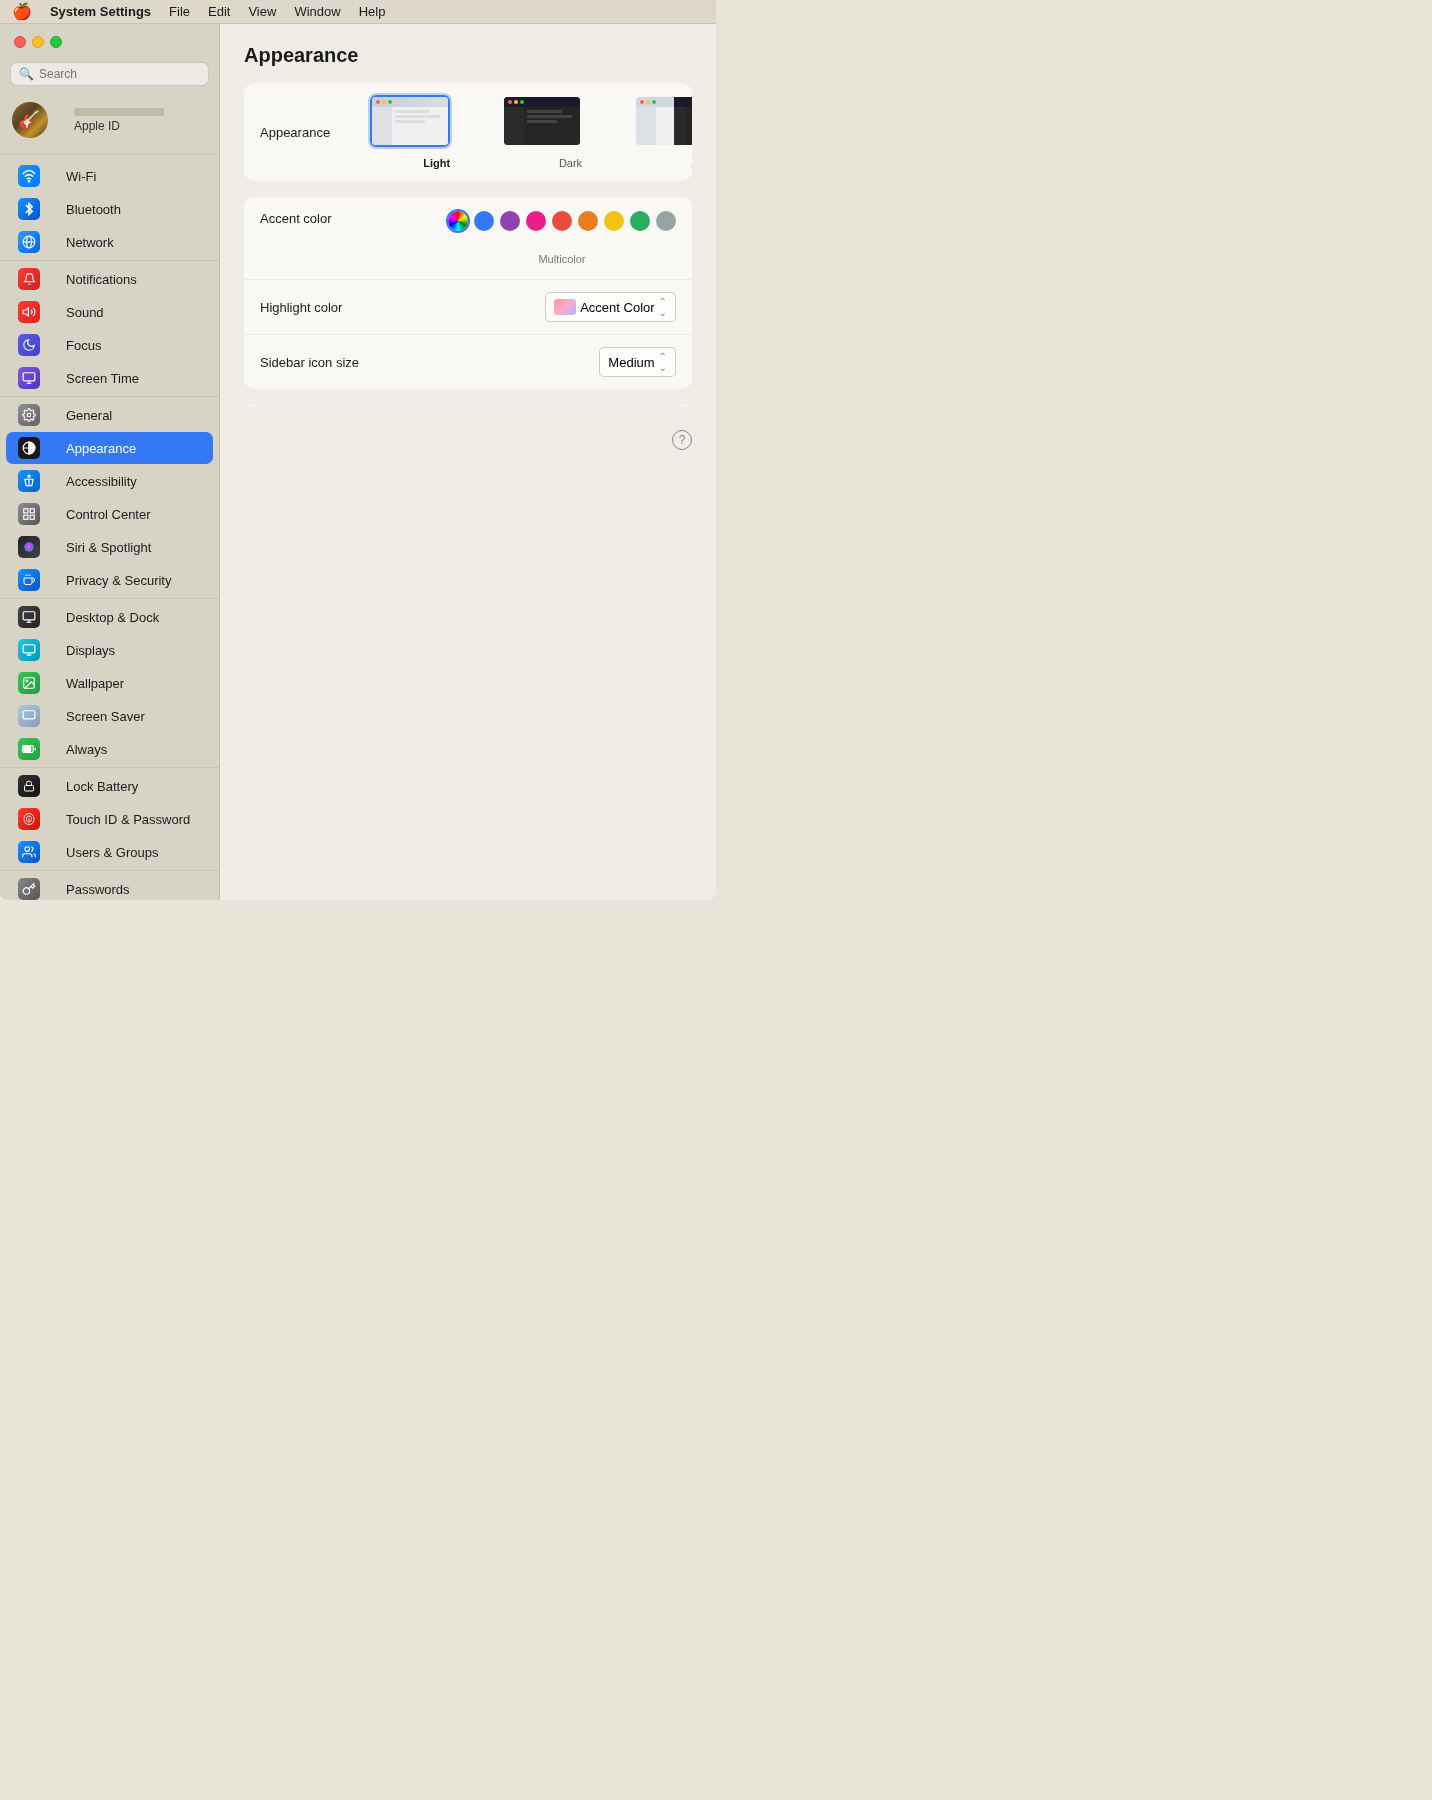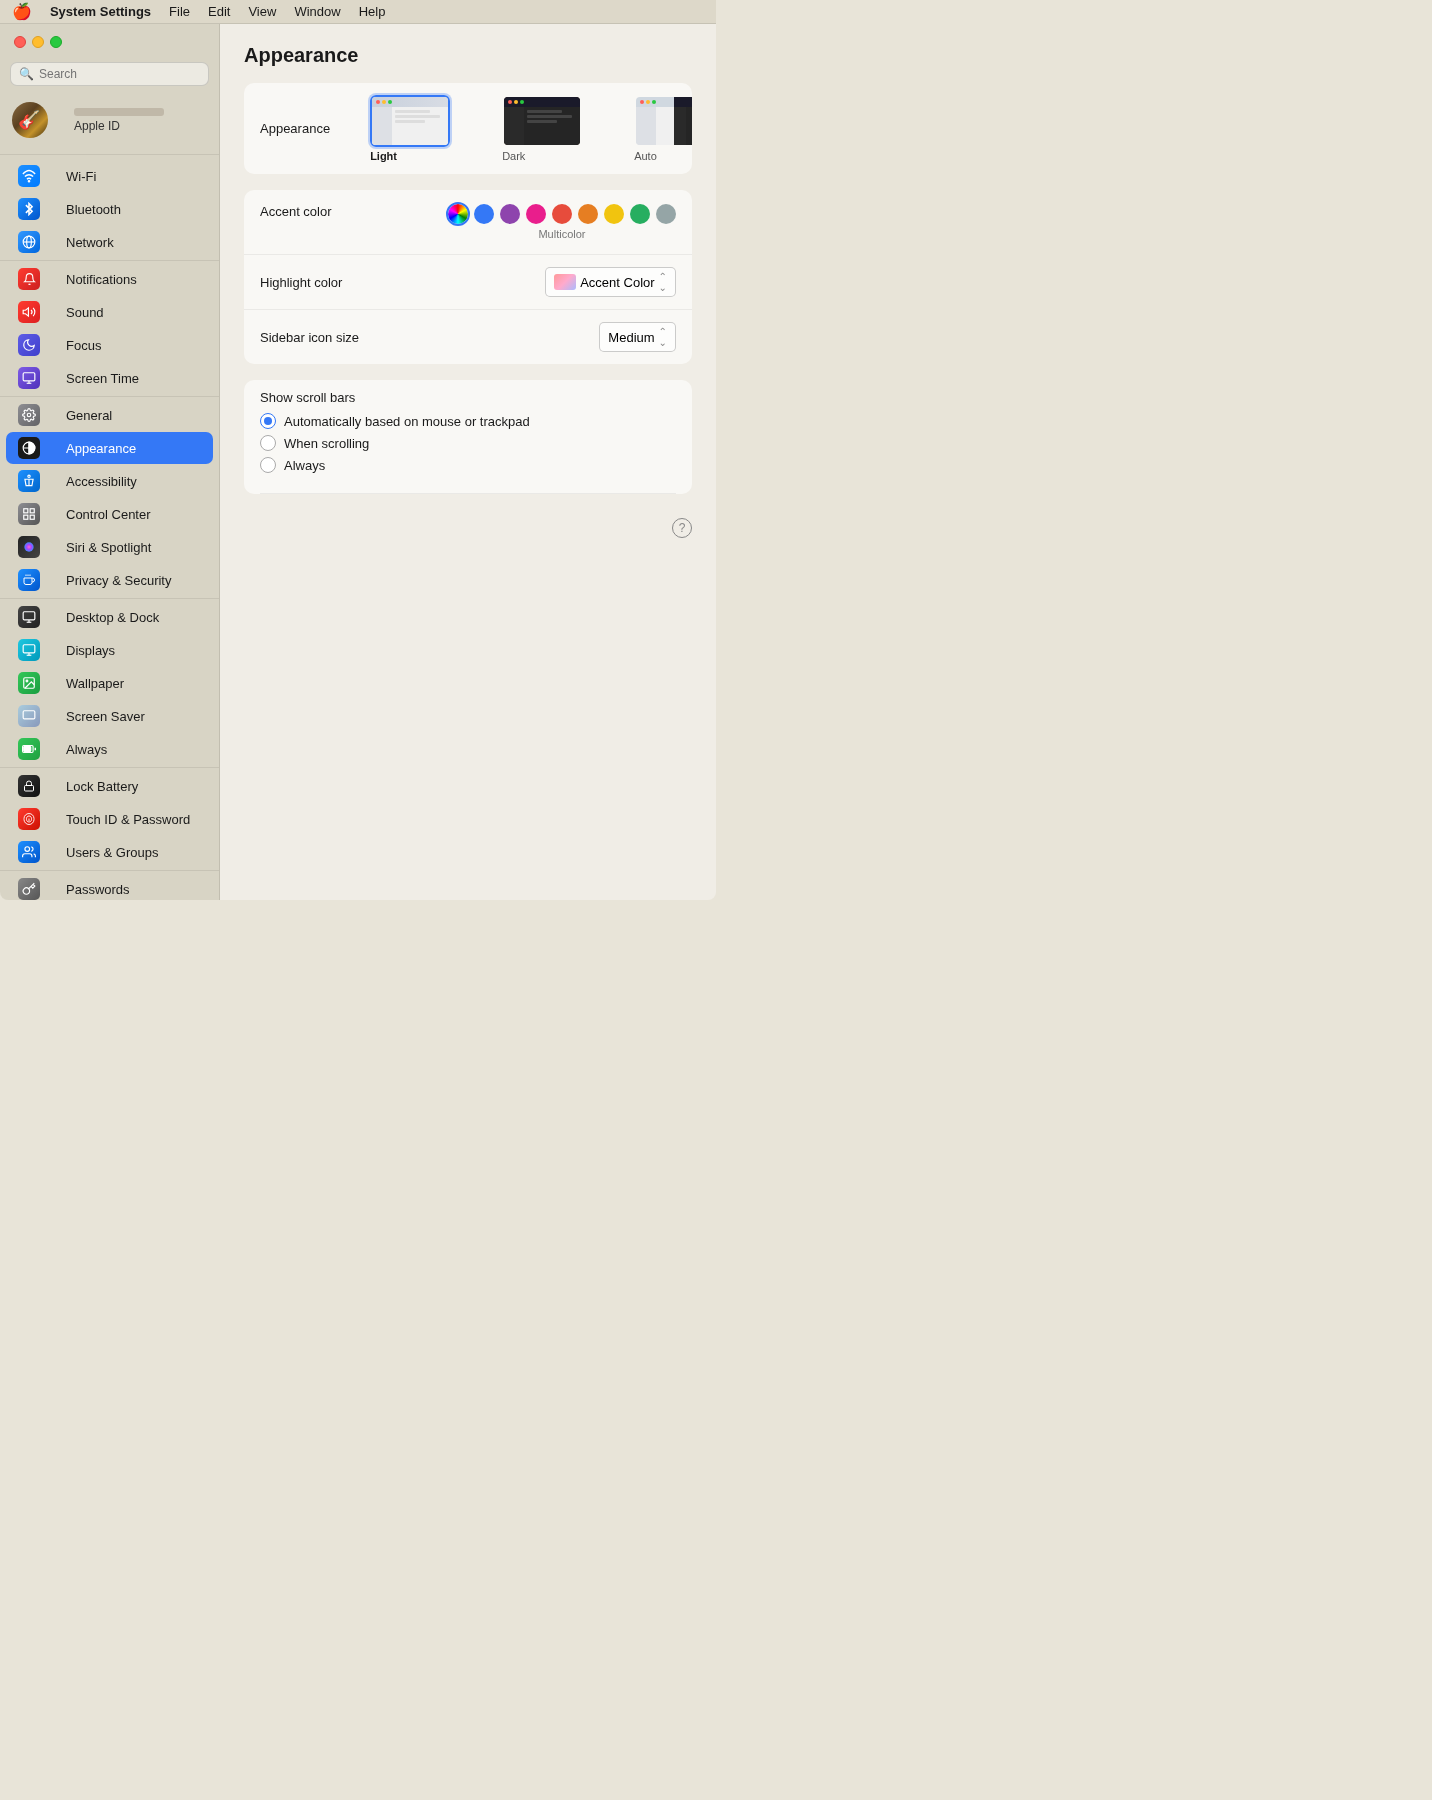--- a/index.html
+++ b/index.html
@@ -226,22 +226,22 @@
     }
 
     
     .appearance-options {
       display: flex;
       gap: 12px;
     }
     .appearance-option {
       display: flex;
       flex-direction: column;
-      align-items: flex-start;
-      gap: 3px;
+      align-items: flex-end;
+      gap: 10px;
       cursor: pointer;
       margin-left: 40px;
     }
     .appearance-thumb {
       width: 80px;
       height: 52px;
       border-radius: 6px;
       border: 2px solid transparent;
       overflow: hidden;
       position: relative;
@@ -286,21 +286,21 @@
     .thumb-light-sidebar {
       width: 20px;
       background: #dde0e5;
     }
 
     
     .accent-colors {
       display: flex;
       flex-direction: column;
       align-items: center;
-      gap: 2px;
+      gap: 20px;
     }
     .accent-row {
       display: flex;
       gap: 6px;
       align-items: center;
     }
     .accent-dot {
       width: 20px;
       height: 20px;
       border-radius: 50%;
@@ -858,35 +858,20 @@
           <div class="select-control">
             <span>Medium</span>
             <span style="font-size:10px;color:#888;">⌃<br>⌄</span>
           </div>
         </div>
       </div>
 
     </div>
 
     <div class="settings-card">
-      <div class="radio-group">
-        <div class="radio-group-title">Show scroll bars</div>
-        <div class="radio-option">
-          <div class="radio-btn selected"></div>
-          <span class="radio-label">Automatically based on mouse or trackpad</span>
-        </div>
-        <div class="radio-option">
-          <div class="radio-btn"></div>
-          <span class="radio-label">When scrolling</span>
-        </div>
-        <div class="radio-option">
-          <div class="radio-btn"></div>
-          <span class="radio-label">Always</span>
-        </div>
-      </div>
       <div style="height:1px;background:rgba(0,0,0,0.06);margin:0 16px;"></div>
     </div>
 
     <div style="display:flex;justify-content:flex-end;margin-top:4px;">
       <div class="help-btn">?</div>
     </div>
 
   </div>
 </div>
 

